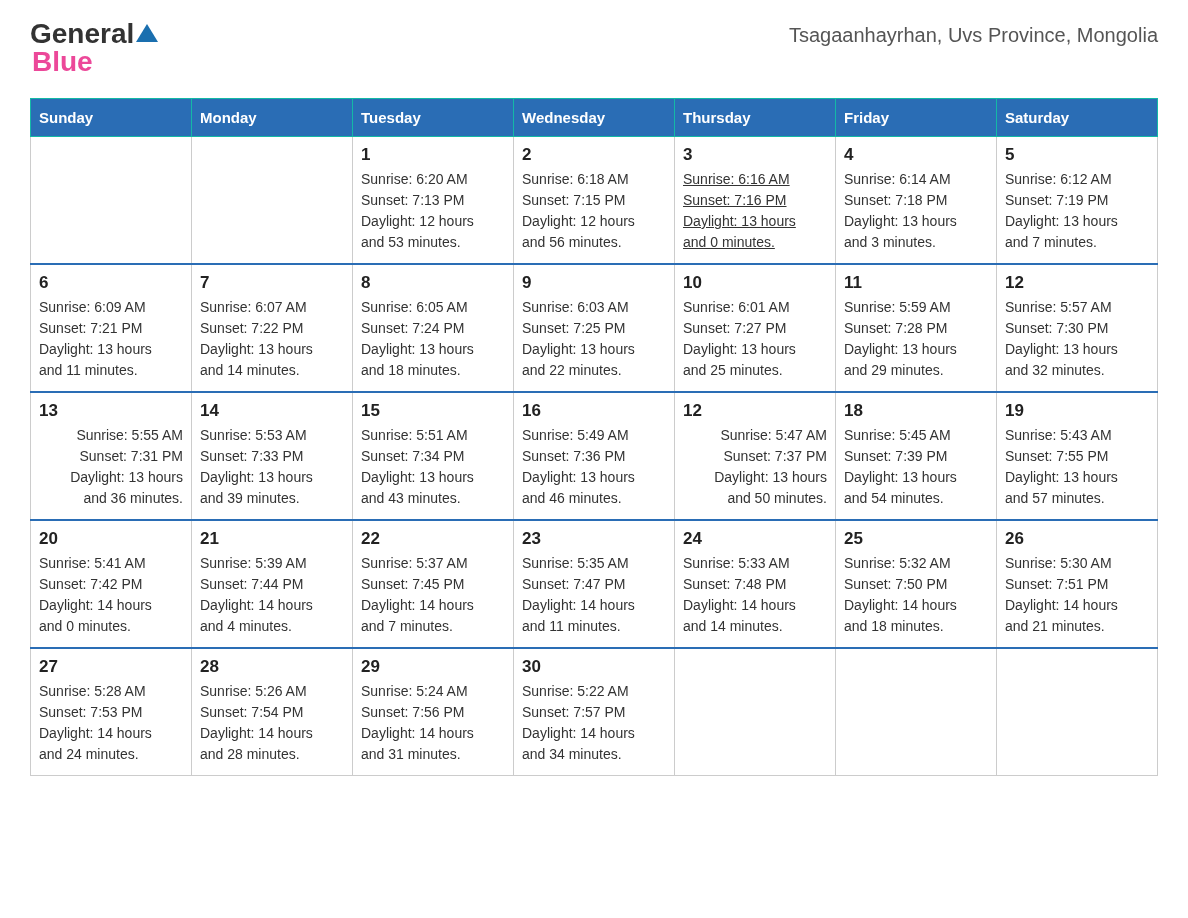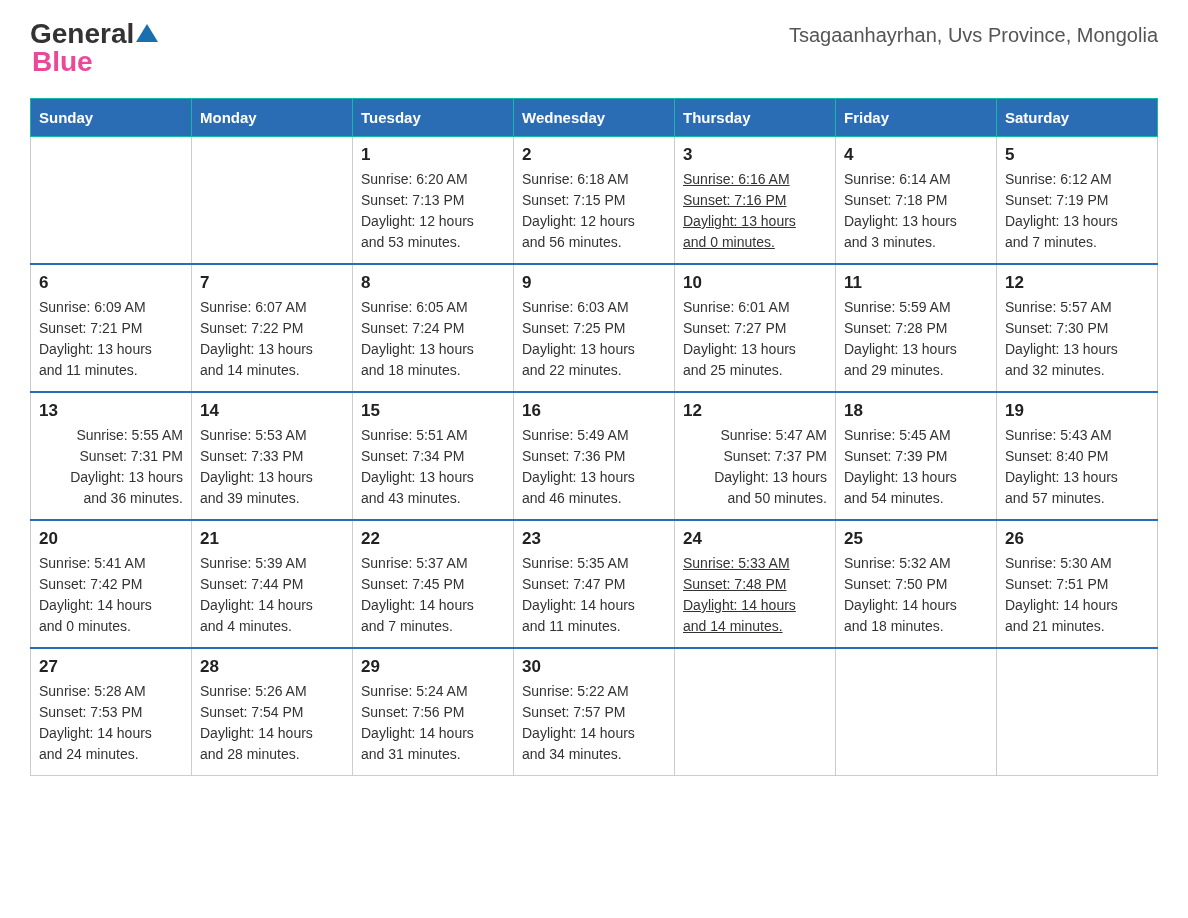--- a/index.html
+++ b/index.html
@@ -246,21 +246,21 @@
         <td>
           <div class="day-number">18</div>
           <div class="day-info" style="white-space: pre-line;">Sunrise: 5:45 AM
 Sunset: 7:39 PM
 Daylight: 13 hours
 and 54 minutes.</div>
         </td>
         <td>
           <div class="day-number">19</div>
           <div class="day-info" style="white-space: pre-line;">Sunrise: 5:43 AM
-Sunset: 8:40 PM
+Sunset: 7:55 PM
 Daylight: 13 hours
 and 57 minutes.</div>
         </td>
       </tr>
       <tr class="row-separator">
         <td>
           <div class="day-number">20</div>
           <div class="day-info" style="white-space: pre-line;">Sunrise: 5:41 AM
 Sunset: 7:42 PM
 Daylight: 14 hours
@@ -282,21 +282,21 @@
         </td>
         <td>
           <div class="day-number">23</div>
           <div class="day-info" style="white-space: pre-line;">Sunrise: 5:35 AM
 Sunset: 7:47 PM
 Daylight: 14 hours
 and 11 minutes.</div>
         </td>
         <td>
           <div class="day-number">24</div>
-          <div class="day-info" style="white-space: pre-line; text-decoration: underline;">Sunrise: 5:33 AM
+          <div class="day-info" style="white-space: pre-line;">Sunrise: 5:33 AM
 Sunset: 7:48 PM
 Daylight: 14 hours
 and 14 minutes.</div>
         </td>
         <td>
           <div class="day-number">25</div>
           <div class="day-info" style="white-space: pre-line;">Sunrise: 5:32 AM
 Sunset: 7:50 PM
 Daylight: 14 hours
 and 18 minutes.</div>

